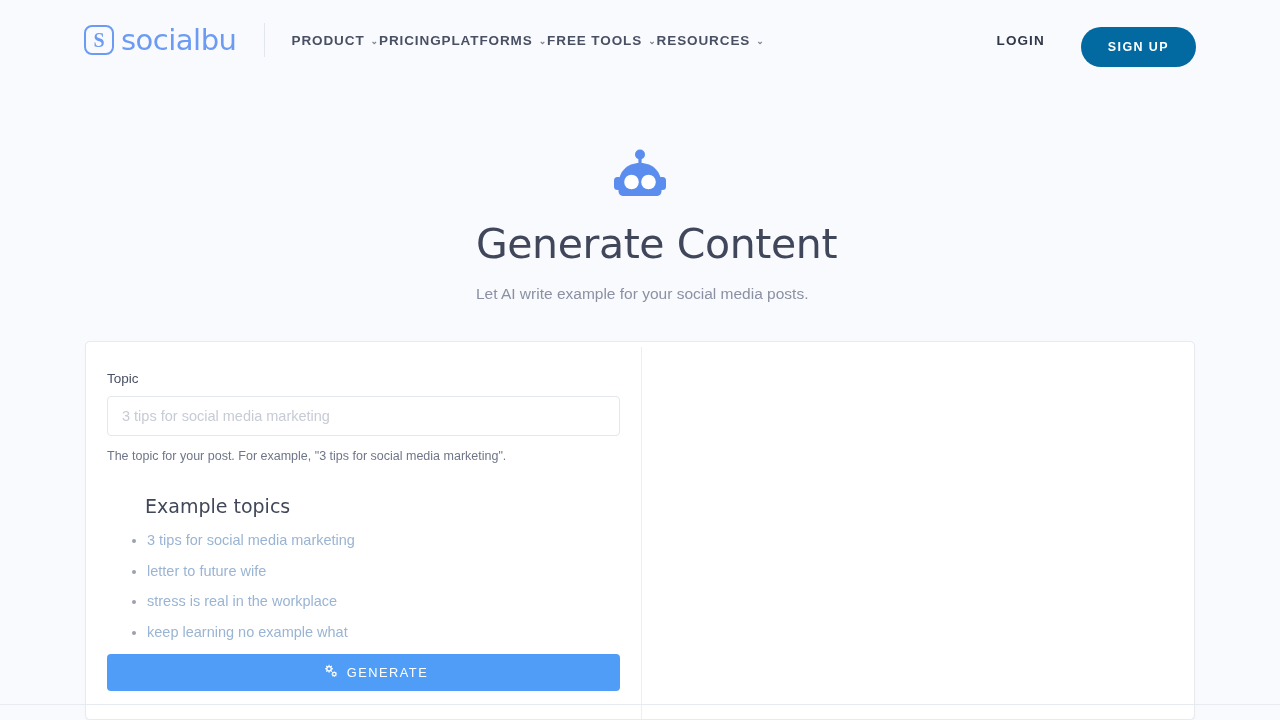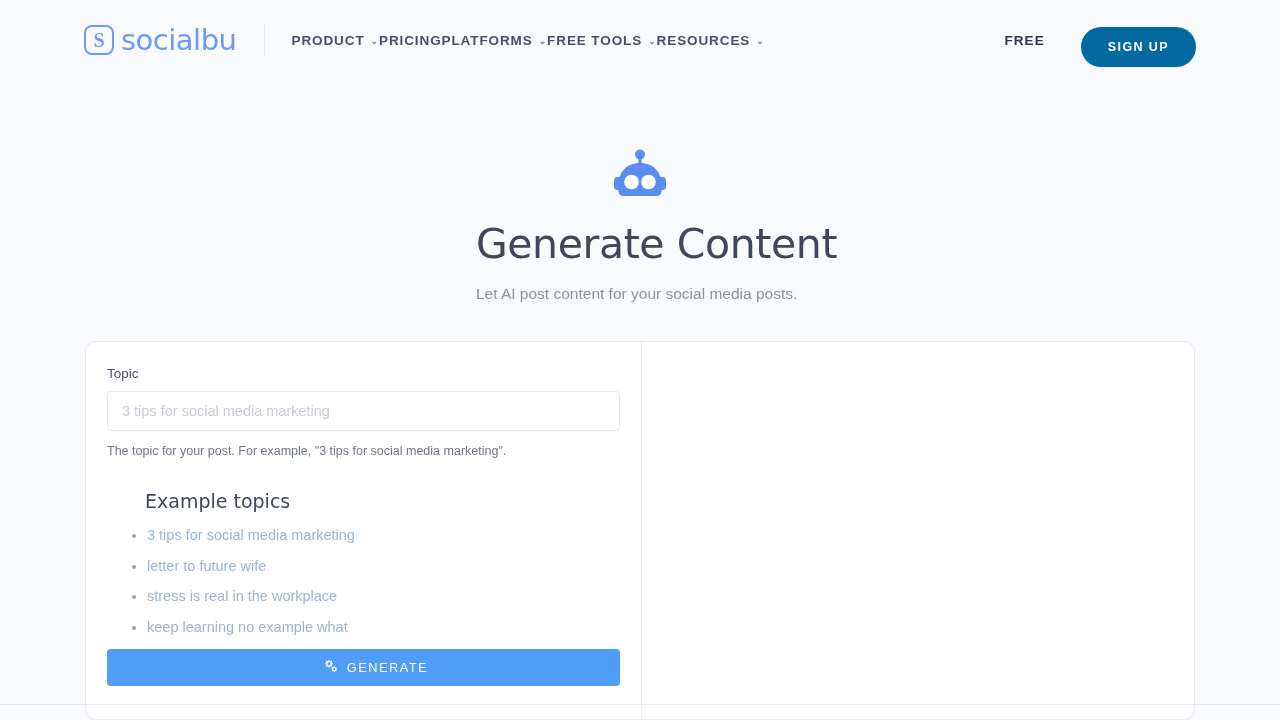--- a/index.html
+++ b/index.html
@@ -166,24 +166,25 @@
     color: #8b91a3;
     margin-top: 17px;
     font-weight: 400;
   }
 
   
   .card {
     margin: 38px 85px 0 85px;
     background: #ffffff;
     border: 1px solid #e8eaf0;
-    border-radius: 12px;
+    border-radius: 5px;
     box-shadow: 0 1px 2px rgba(40,50,80,0.045);
     display: flex;
     min-height: 379px;
+    align-items: flex-end;
   }
 
   .card-left {
     flex: 0 0 556px;
     padding: 24px 21px 28px 21px;
     border-right: 1px solid #eceef3;
   }
 
   .card-right {
     flex: 1 1 auto;
@@ -320,21 +321,21 @@
       <span>FREE TOOLS</span>
       <span class="caret">⌄</span>
     </a>
     <a class="nav-item" href="#">
       <span>RESOURCES</span>
       <span class="caret">⌄</span>
     </a>
   </nav>
 
   <div class="header-right">
-    <a class="login-link" href="#">FREE</a>
+    <a class="login-link" href="#">LOGIN</a>
     <button class="signup-btn">SIGN UP</button>
   </div>
 </header>
 
 <section class="page-head">
 
   <div class="robot-wrap">
     <svg width="62" height="62" viewBox="0 0 62 62" aria-hidden="true">
       <circle cx="31" cy="10.5" r="5" fill="#5b8def"></circle>
       <rect x="29.4" y="13" width="3.2" height="9" fill="#5b8def"></rect>
@@ -343,21 +344,21 @@
       <path d="M31 19 C17.5 19 9.5 28 9.5 41 L9.5 47 C9.5 50 11.5 52 15 52 L47 52 C50.5 52 52.5 50 52.5 47 L52.5 41 C52.5 28 44.5 19 31 19 Z" fill="#5b8def"></path>
       <circle cx="22.5" cy="38" r="7.3" fill="#ffffff"></circle>
       <circle cx="39.5" cy="38" r="7.3" fill="#ffffff"></circle>
     </svg>
   </div>
 
   <div class="head-divider"></div>
 
   <div class="head-text">
     <h1 class="page-title">Generate Content</h1>
-    <p class="page-subtitle">Let AI post content for your social media posts.</p>
+    <p class="page-subtitle">Let AI write example for your social media posts.</p>
   </div>
 </section>
 
 <section class="card">
 
   <div class="card-left">
 
     <label class="field-label">Topic</label>
 
     <input class="topic-input" type="text" placeholder="3 tips for social media marketing" style="">

